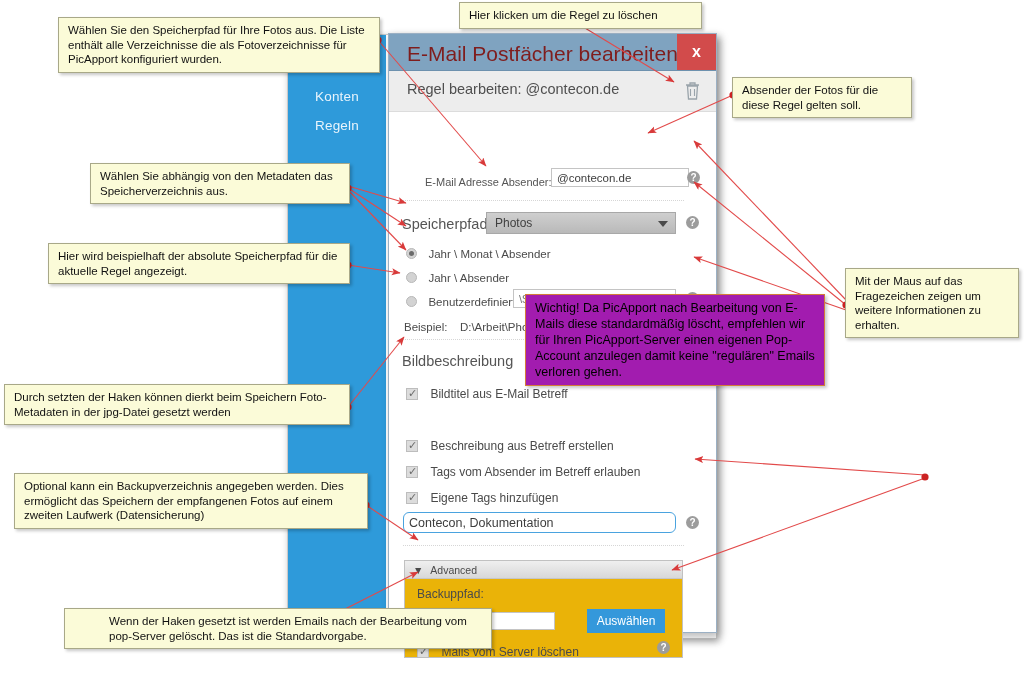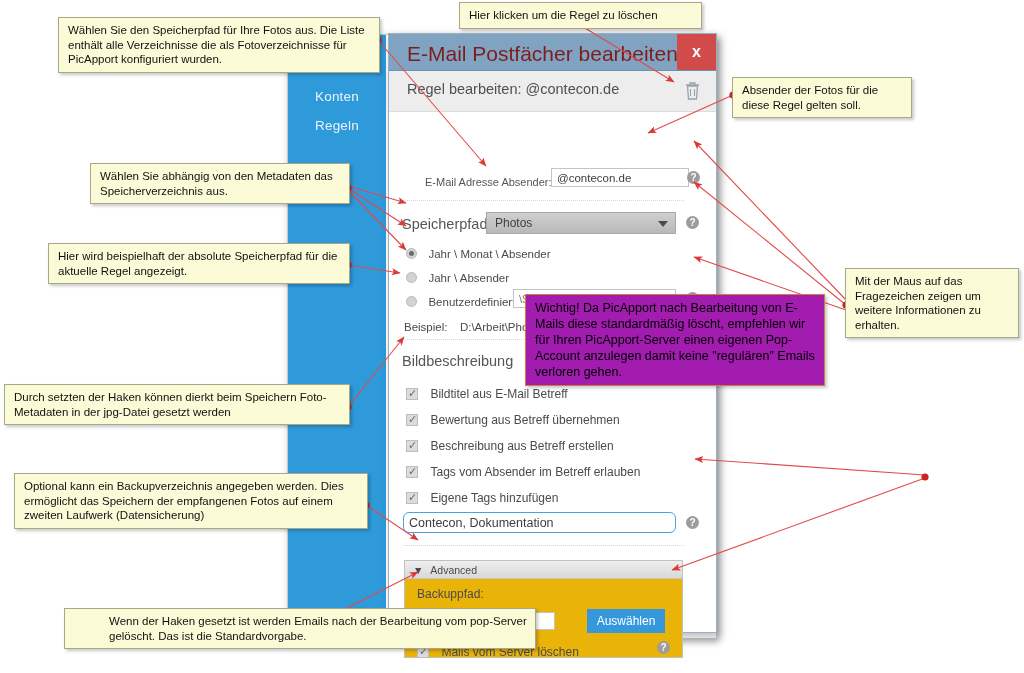--- a/index.html
+++ b/index.html
@@ -397,24 +397,20 @@
 
     <div class="divider" style="position:absolute; left:14px; top:227px; width:281px;"></div>
 
     <div class="row" style="left:13px; top:240px;">
       <span class="heading-label">Bildbeschreibung</span>
     </div>
 
     <div class="row" style="left:17px; top:272px;">
       <span class="checkbox checked"></span>
       <span class="checkbox-label">Bildtitel aus E-Mail Betreff</span>
-    </div>
-    <div class="row" style="left:17px; top:298px;">
-      <span class="checkbox checked"></span>
-      <span class="checkbox-label">Bewertung aus Betreff übernehmen</span>
     </div>
     <div class="row" style="left:17px; top:324px;">
       <span class="checkbox checked"></span>
       <span class="checkbox-label">Beschreibung aus Betreff erstellen</span>
     </div>
     <div class="row" style="left:17px; top:350px;">
       <span class="checkbox checked"></span>
       <span class="checkbox-label">Tags vom Absender im Betreff erlauben</span>
     </div>
     <div class="row" style="left:17px; top:376px;">
@@ -500,15 +496,15 @@
 <div class="callout" style="left:90px; top:163px; width:260px;">Wählen Sie abhängig von den Metadaten das Speicherverzeichnis aus.</div>
 
 <div class="callout" style="left:48px; top:243px; width:302px;">Hier wird beispielhaft der absolute Speicherpfad für die aktuelle Regel angezeigt.</div>
 
 <div class="callout" style="left:4px; top:384px; width:346px;">Durch setzten der Haken können dierkt beim Speichern Foto-Metadaten in der jpg-Datei gesetzt werden</div>
 
 <div class="callout" style="left:14px; top:473px; width:354px;">Optional kann ein Backupverzeichnis angegeben werden. Dies ermöglicht das Speichern der empfangenen Fotos auf einem zweiten Laufwerk (Datensicherung)</div>
 
 <div class="callout" style="left:845px; top:268px; width:174px;">Mit der Maus auf das Fragezeichen zeigen um weitere Informationen zu erhalten.</div>
 
-<div class="callout" style="left:64px; top:608px; width:472px;padding-left:44px;">Wenn der Haken gesetzt ist werden Emails nach der Bearbeitung vom pop-Server gelöscht. Das ist die Standardvorgabe.</div>
+<div class="callout" style="left:64px; top:608px; width:428px;padding-left:44px;">Wenn der Haken gesetzt ist werden Emails nach der Bearbeitung vom pop-Server gelöscht. Das ist die Standardvorgabe.</div>
 
 <div class="callout orange" style="left:525px; top:294px; width:300px;">Wichtig! Da PicApport nach Bearbeitung von E-Mails diese standardmäßig löscht, empfehlen wir für Ihren PicApport-Server einen eigenen Pop-Account anzulegen damit keine "regulären" Emails verloren gehen.</div>
 
 </body></html>

